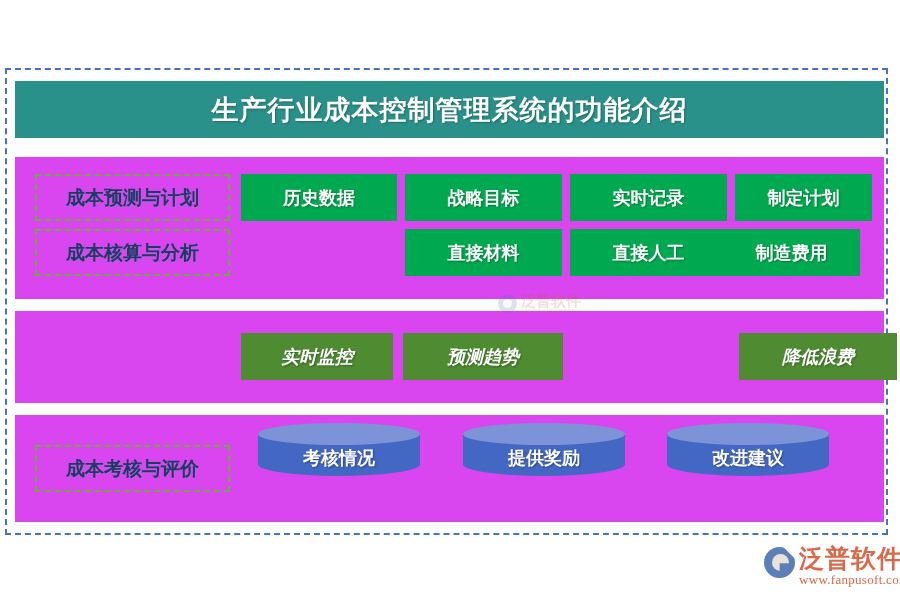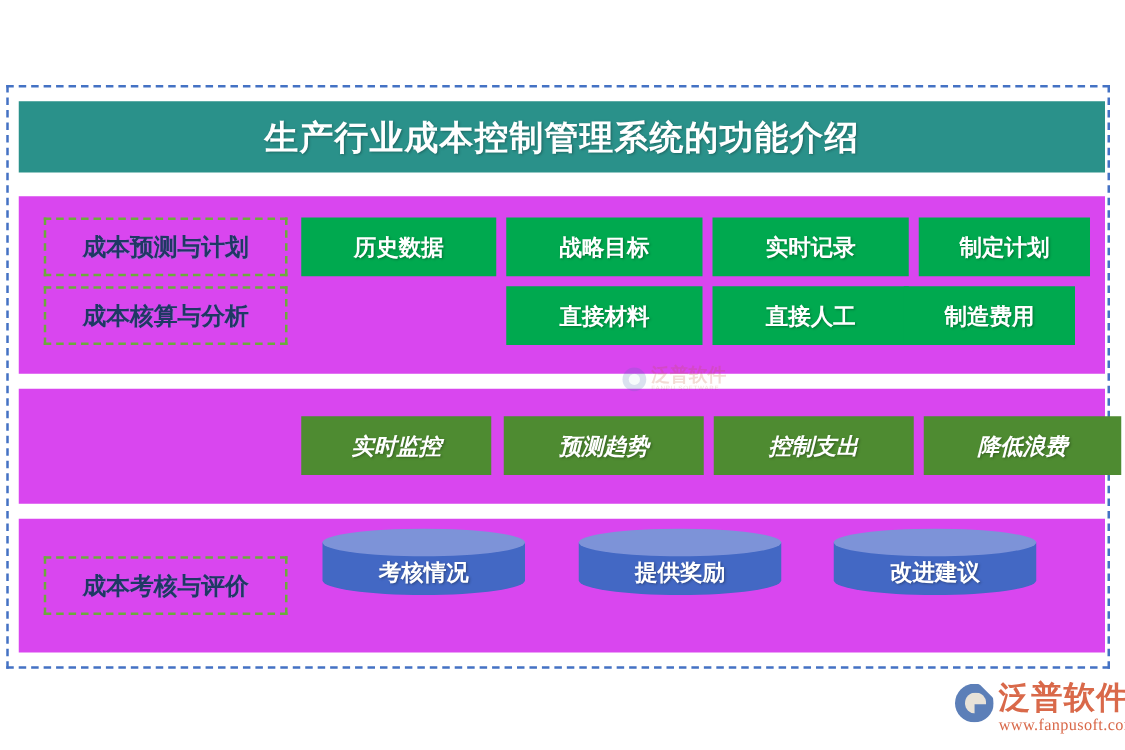--- a/index.html
+++ b/index.html
@@ -273,23 +273,20 @@
   </div>
 
   <div class="panel" id="panel-2">
 
     <div class="item-box olive" style="left:226px; top:22px; width:152px;">
       <span>实时监控</span>
     </div>
     <div class="item-box olive" style="left:388px; top:22px; width:160px;">
       <span>预测趋势</span>
     </div>
-    <div class="item-box olive" style="left:556px; top:22px; width:160px;">
-      <span>控制支出</span>
-    </div>
     <div class="item-box olive" style="left:724px; top:22px; width:158px;">
       <span>降低浪费</span>
     </div>
   </div>
 
   <div class="panel" id="panel-3">
 
     <div class="category-label" id="label-r3">
       <span>成本考核与评价</span>
     </div>

